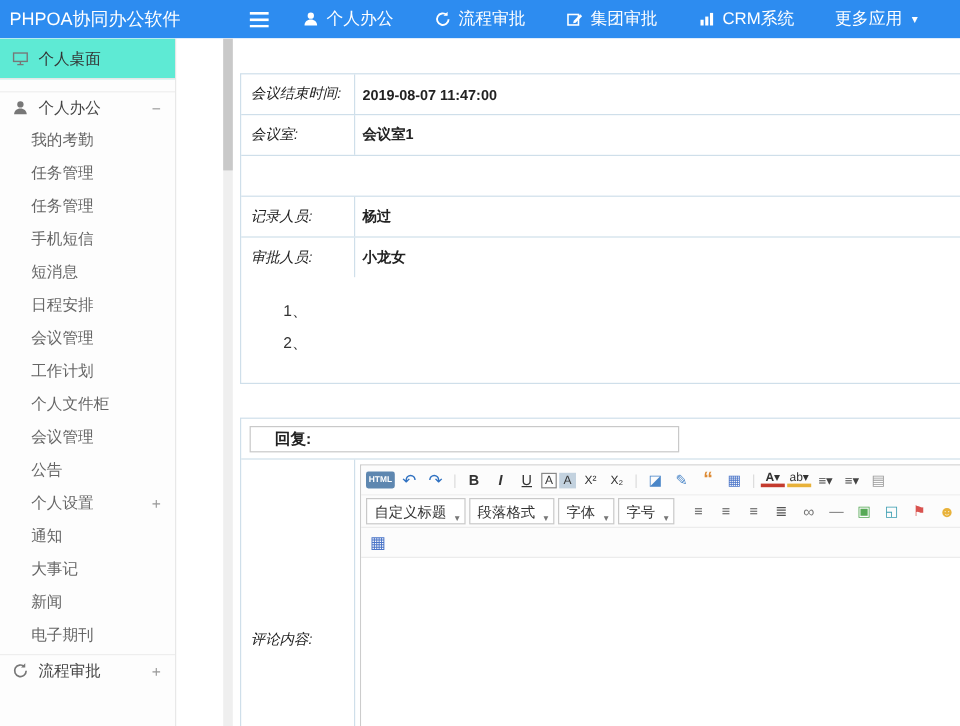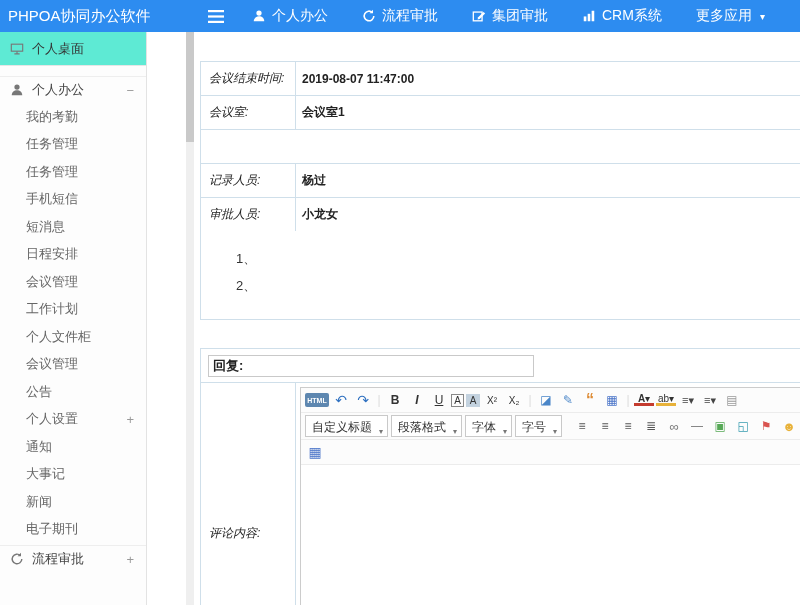--- a/index.html
+++ b/index.html
@@ -34,21 +34,21 @@
   .frow:last-child{border-bottom:none;}
   .flabel{width:95px;flex:none;border-right:1px solid #cfdfea;display:flex;align-items:center;
           padding-left:8px;font-size:12px;color:#222;font-style:italic;box-sizing:border-box;}
   .fvalue{flex:1;display:flex;align-items:center;padding-left:6px;font-size:12px;
           color:#222;font-weight:600;}
   .content-row{height:88px;box-sizing:border-box;padding:14px 0 0 35px;}
   .cline{line-height:27px;font-size:13px;color:#333;}
   .gap{height:28px;}
   .req{color:#e03333;margin-left:2px;font-style:normal;}
   .topic-input{width:316px;height:20px;border:1px solid #c9c9c9;font-size:13px;font-weight:bold;
-               color:#222;padding:0 4px;margin:5px 0 5px 1px;
+               color:#222;padding:0 20px;margin:5px 0 5px 1px;
                font-family:"Liberation Sans","DejaVu Sans",sans-serif;}
   .frow.tall{height:300px;}
   .editor-cell{align-items:stretch;padding:0;font-weight:normal;}
   .editor{flex:1;margin:4px;border:1px solid #ccc;display:flex;flex-direction:column;background:#fff;}
   .toolbar{display:flex;align-items:center;padding:2px 4px;gap:2px;background:#fcfcfc;
            border-bottom:1px solid #ececec;flex:none;min-height:20px;}
   .tb-icon{width:20px;height:18px;display:flex;align-items:center;justify-content:center;
            font-size:12px;color:#444;cursor:pointer;box-sizing:border-box;white-space:nowrap;}
   .tb-select{display:flex;align-items:flex-end;border:1px solid #c9c9c9;background:#fff;height:20px;
              padding:0 4px 0 6px;font-size:12px;color:#333;cursor:pointer;white-space:nowrap;}

